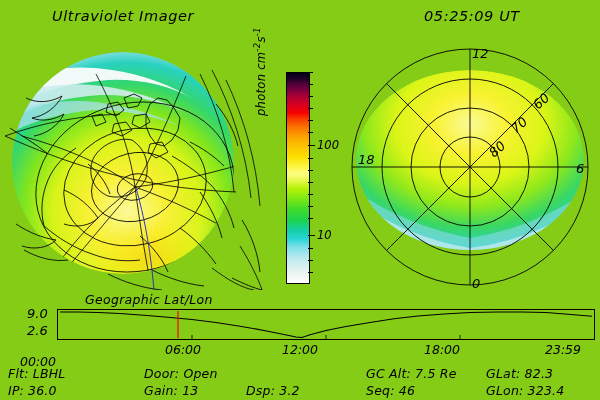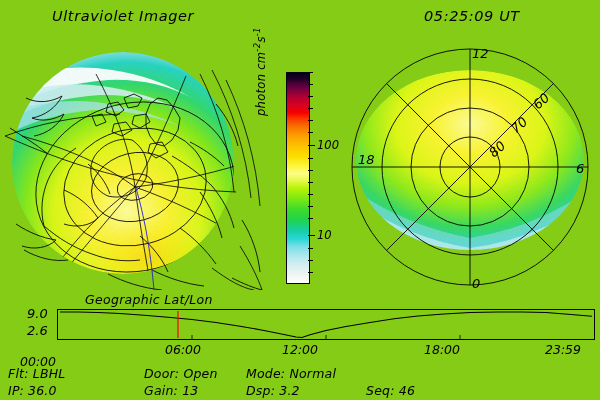--- a/index.html
+++ b/index.html
@@ -455,21 +455,23 @@
       <span class="t1">06:00</span>
       <span class="t2">12:00</span>
       <span class="t3">18:00</span>
       <span class="t4">23:59</span>
     </div>
   </div>
 
   <div id="status">
     <span class="status-cell srow0 scol0">Flt: LBHL</span>
     <span class="status-cell srow0 scol1">Door: Open</span>
-    <span class="status-cell srow0 scol2">Mode: Normal</span>
+    <span class="status-cell srow0 scol3">GC Alt: 7.5 Re</span>
+    <span class="status-cell srow0 scol4">GLat:  82.3</span>
 
     <span class="status-cell srow1 scol0">IP: 36.0</span>
     <span class="status-cell srow1 scol1">Gain: 13</span>
     <span class="status-cell srow1 scol2">Dsp:   3.2</span>
     <span class="status-cell srow1 scol3">Seq: 46</span>
+    <span class="status-cell srow1 scol4">GLon: 323.4</span>
   </div>
 
 </div>
 
 </body></html>

